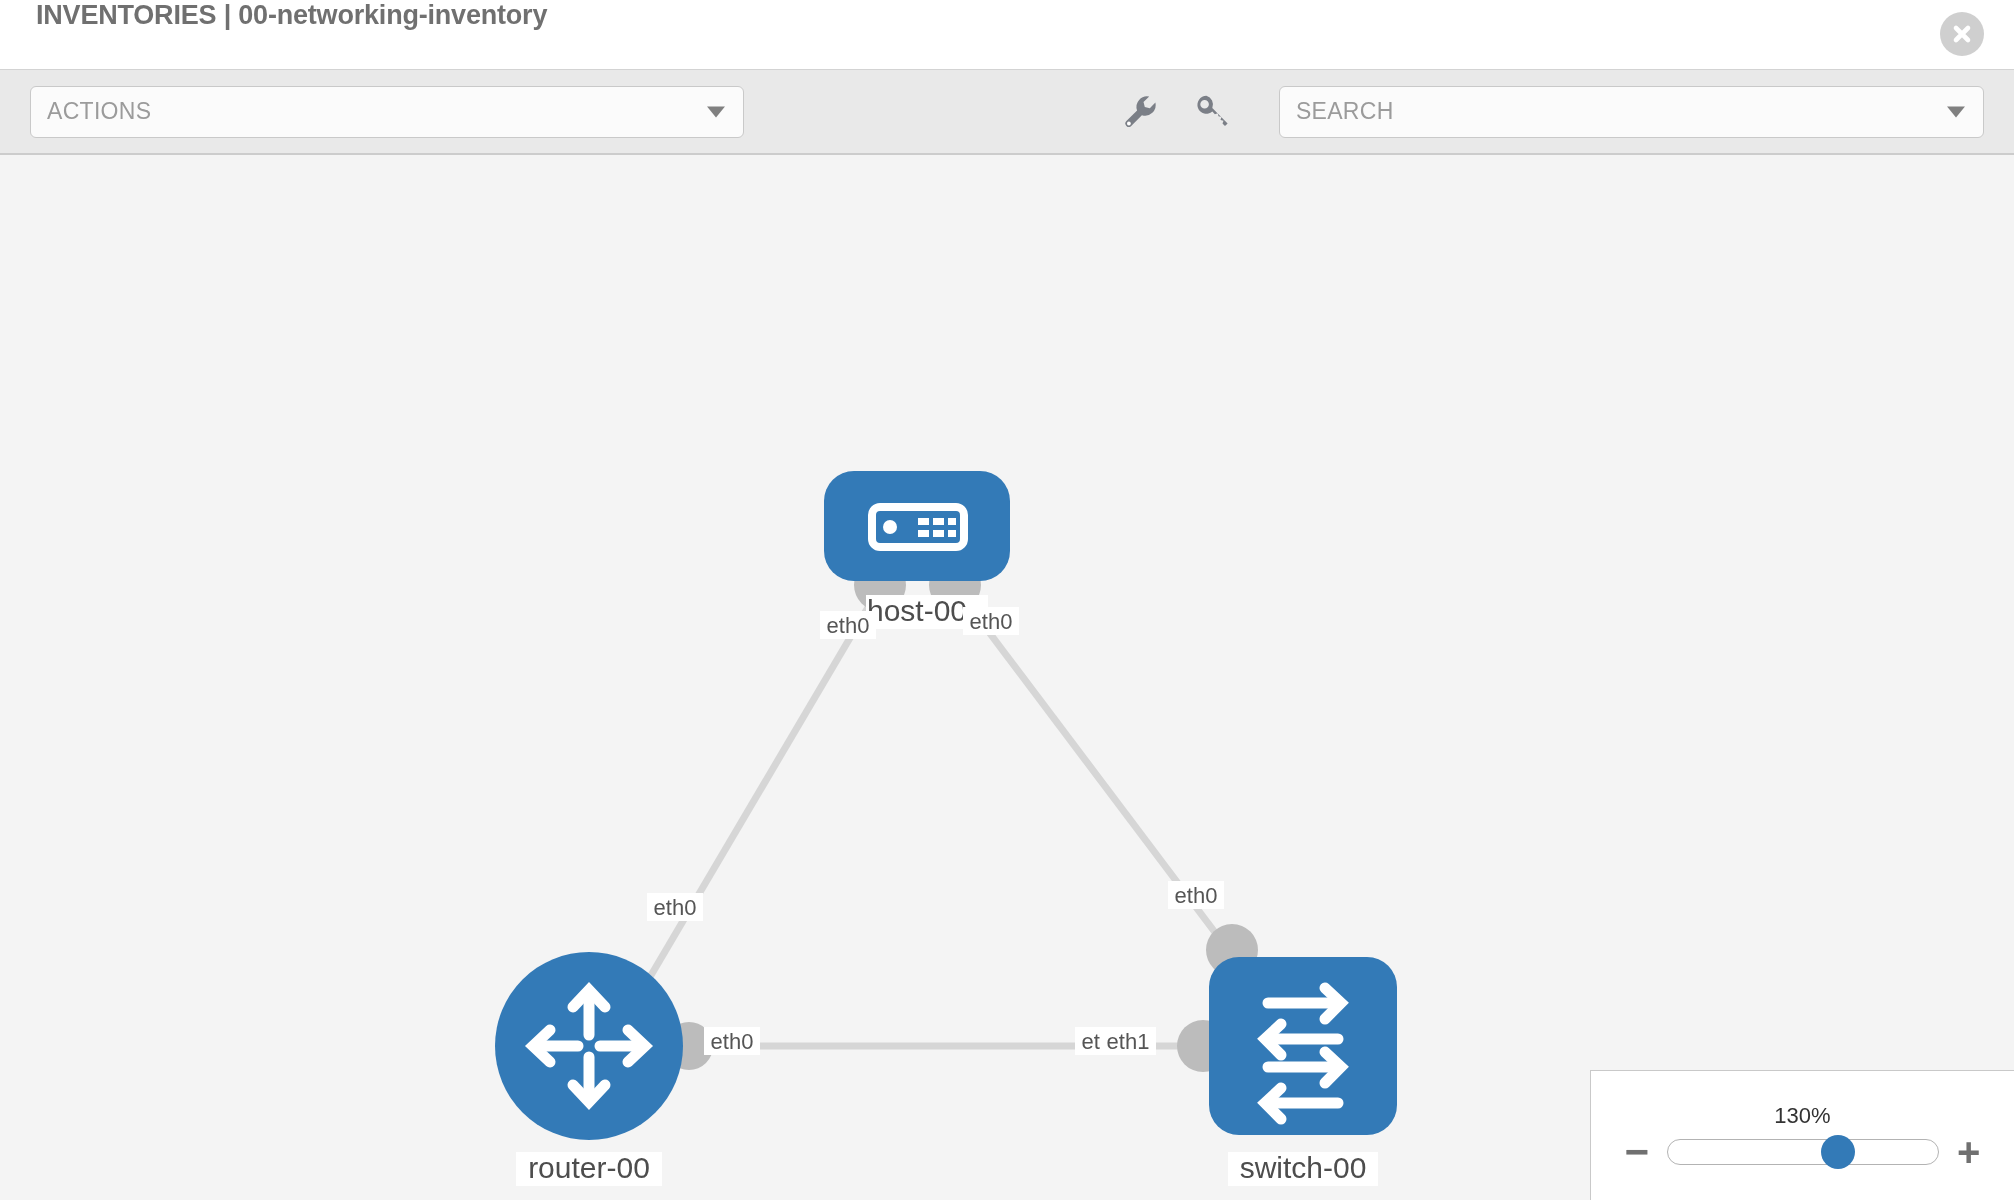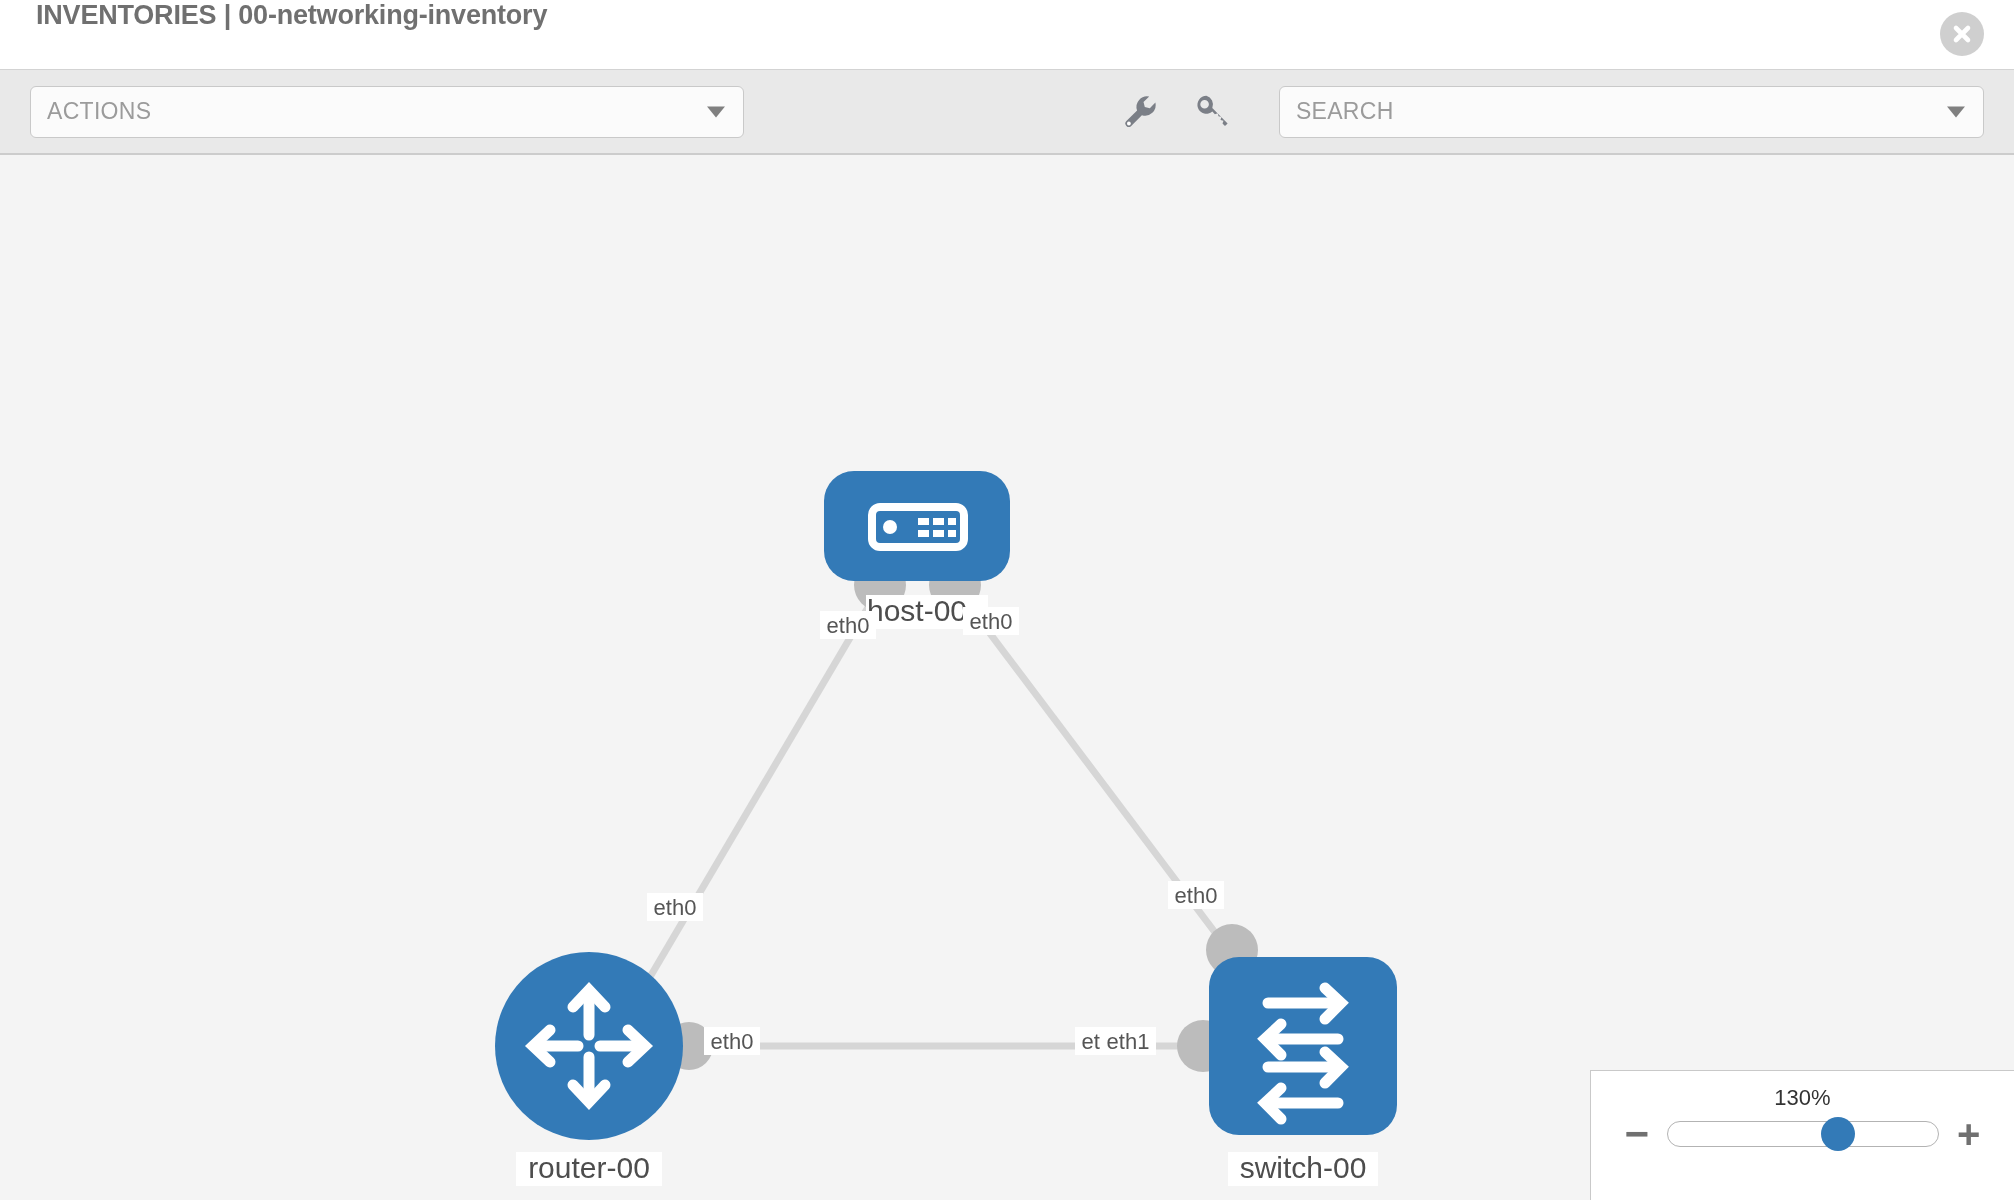--- a/index.html
+++ b/index.html
@@ -129,21 +129,21 @@
     right: 0;
     bottom: 0;
     width: 424px;
     height: 130px;
     background: #ffffff;
     border-top: 1px solid #c9c9c9;
     border-left: 1px solid #c9c9c9;
     display: flex;
     flex-direction: column;
     align-items: center;
-    padding-top: 14px;
+    padding-top: 32px;
   }
   .zoom-value {
     font-size: 22px;
     color: #333333;
     margin-bottom: 10px;
   }
   .zoom-row {
     display: flex;
     align-items: center;
     gap: 18px;

